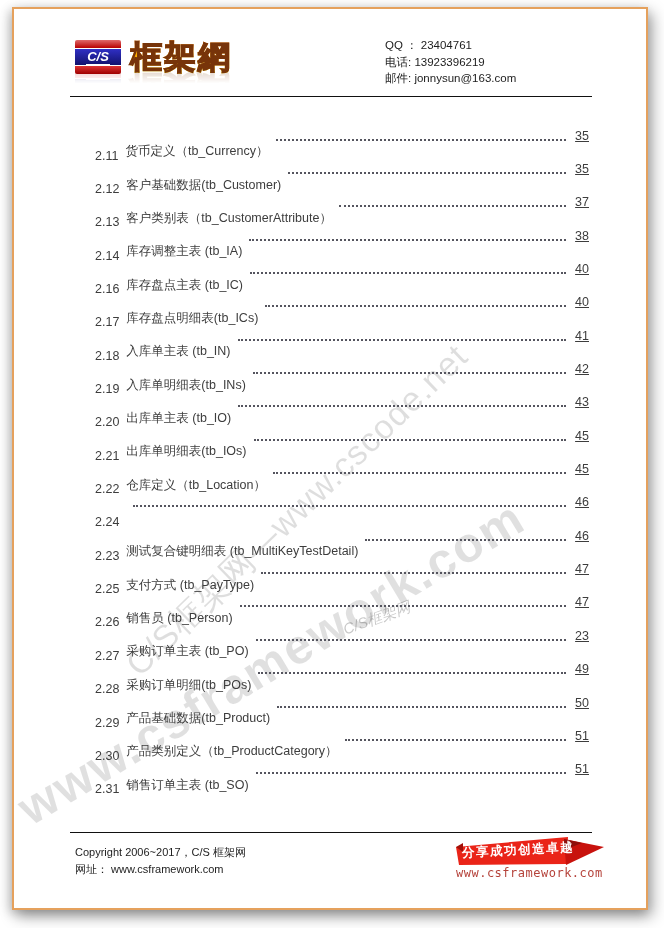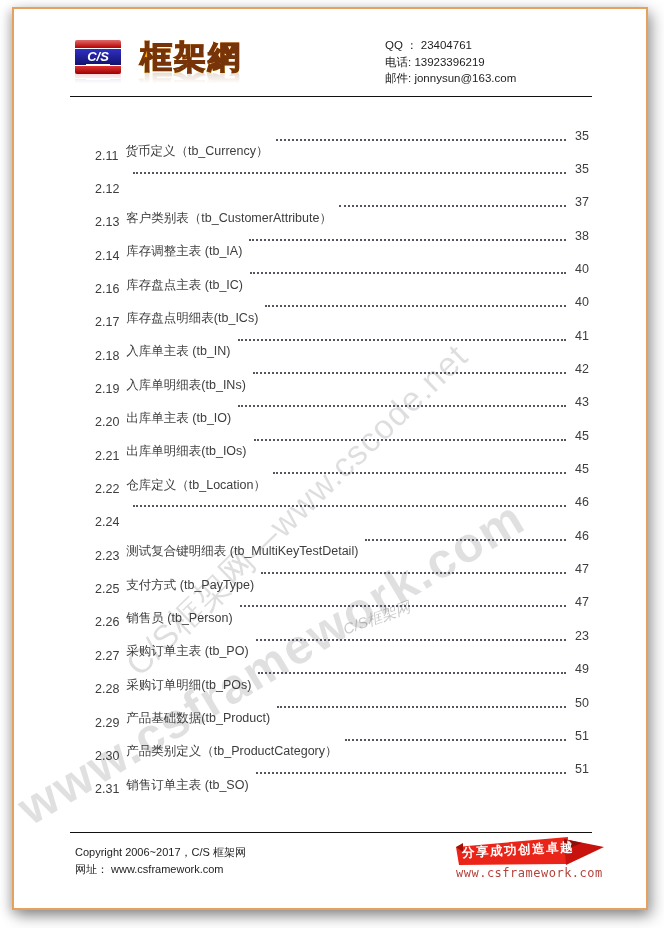--- a/index.html
+++ b/index.html
@@ -23,21 +23,21 @@
   .wm-diag {
     left:118px; top:638px; transform-origin:0 50%; transform:rotate(-44deg);
     font-size:34px; letter-spacing:1px; color:rgba(0,0,0,0.13);
   }
   .wm-small {
     left:330px; top:612px; transform-origin:0 50%; transform:rotate(-20deg);
     font-size:15px; font-style:italic; color:rgba(0,0,0,0.22);
   }
   
   .logo-row {
-    position:absolute; left:61px; top:26px; display:flex; align-items:flex-start; gap:19px; z-index:2;
+    position:absolute; left:61px; top:26px; display:flex; align-items:flex-start; gap:9px; z-index:2;
     -webkit-box-reflect: below -14px linear-gradient(transparent 58%, rgba(0,0,0,0.30));
   }
   .badge { width:46px; height:34px; margin-top:5px; display:flex; flex-direction:column;
            border-radius:2px; overflow:hidden; }
   .badge-top, .badge-bottom { height:8px; background:linear-gradient(#e06a6a,#b80000); }
   .badge-bottom { background:linear-gradient(#d33,#9e0000); }
   .badge-mid { flex:1; background:linear-gradient(#2f2fc4,#12126e);
                border-top:1px solid #fff; border-bottom:1px solid #fff;
                display:flex; align-items:center; justify-content:center; }
   .badge-mid b { color:#fff; font-style:italic; font-size:13px; line-height:13px;
@@ -56,21 +56,21 @@
   .rule-top { top:87px; }
   .rule-bottom { top:823px; }
   
   .toc { position:absolute; left:81px; top:110px; width:494px; z-index:2; }
   .toc-row { height:33.35px; display:flex; align-items:center;
              font-size:12.5px; color:#3d3d3d; cursor:pointer; }
   .t-num { margin-right:7px; white-space:pre;margin-top:40px; }
   .t-title { white-space:pre;margin-top:32px; }
   .t-leader { flex:1; height:0; border-bottom:2px dotted #55555f;
               margin:0 3px 0 7px; position:relative; top:4px; }
-  .t-page { min-width:20px; text-align:right; }
+  .t-page { min-width:20px; text-align:right;text-decoration:underline; }
   
   .footer-left { position:absolute; left:61px; top:835px; z-index:2;
                  font-size:11px; line-height:16.5px; color:#1c1c1c; }
   .ribbon-wrap { position:absolute; left:440px; top:826px; width:152px; height:32px; z-index:2; }
   .ribbon-text { position:absolute; left:8px; top:7px; color:#fff; font-weight:bold;
                  font-size:12.5px; letter-spacing:1.5px; white-space:nowrap;
                  transform:rotate(-3deg); }
   .ribbon-site { position:absolute; left:442px; top:857px; z-index:2;
                  font-family:"DejaVu Sans Mono", monospace; font-size:12px;
                  letter-spacing:0.5px; color:#b5423a; }
@@ -105,20 +105,21 @@
 
   <div class="toc" id="toc">
       <div class="toc-row">
       <span class="t-num">2.11</span>
       <span class="t-title">货币定义（tb_Currency）</span>
       <span class="t-leader"></span>
       <span class="t-page">35</span>
     </div>
       <div class="toc-row">
       <span class="t-num">2.12</span>
+      <span class="t-title">客户基础数据(tb_Customer)</span>
       <span class="t-leader"></span>
       <span class="t-page">35</span>
     </div>
       <div class="toc-row">
       <span class="t-num">2.13</span>
       <span class="t-title">客户类别表（tb_CustomerAttribute）</span>
       <span class="t-leader"></span>
       <span class="t-page">37</span>
     </div>
       <div class="toc-row">

